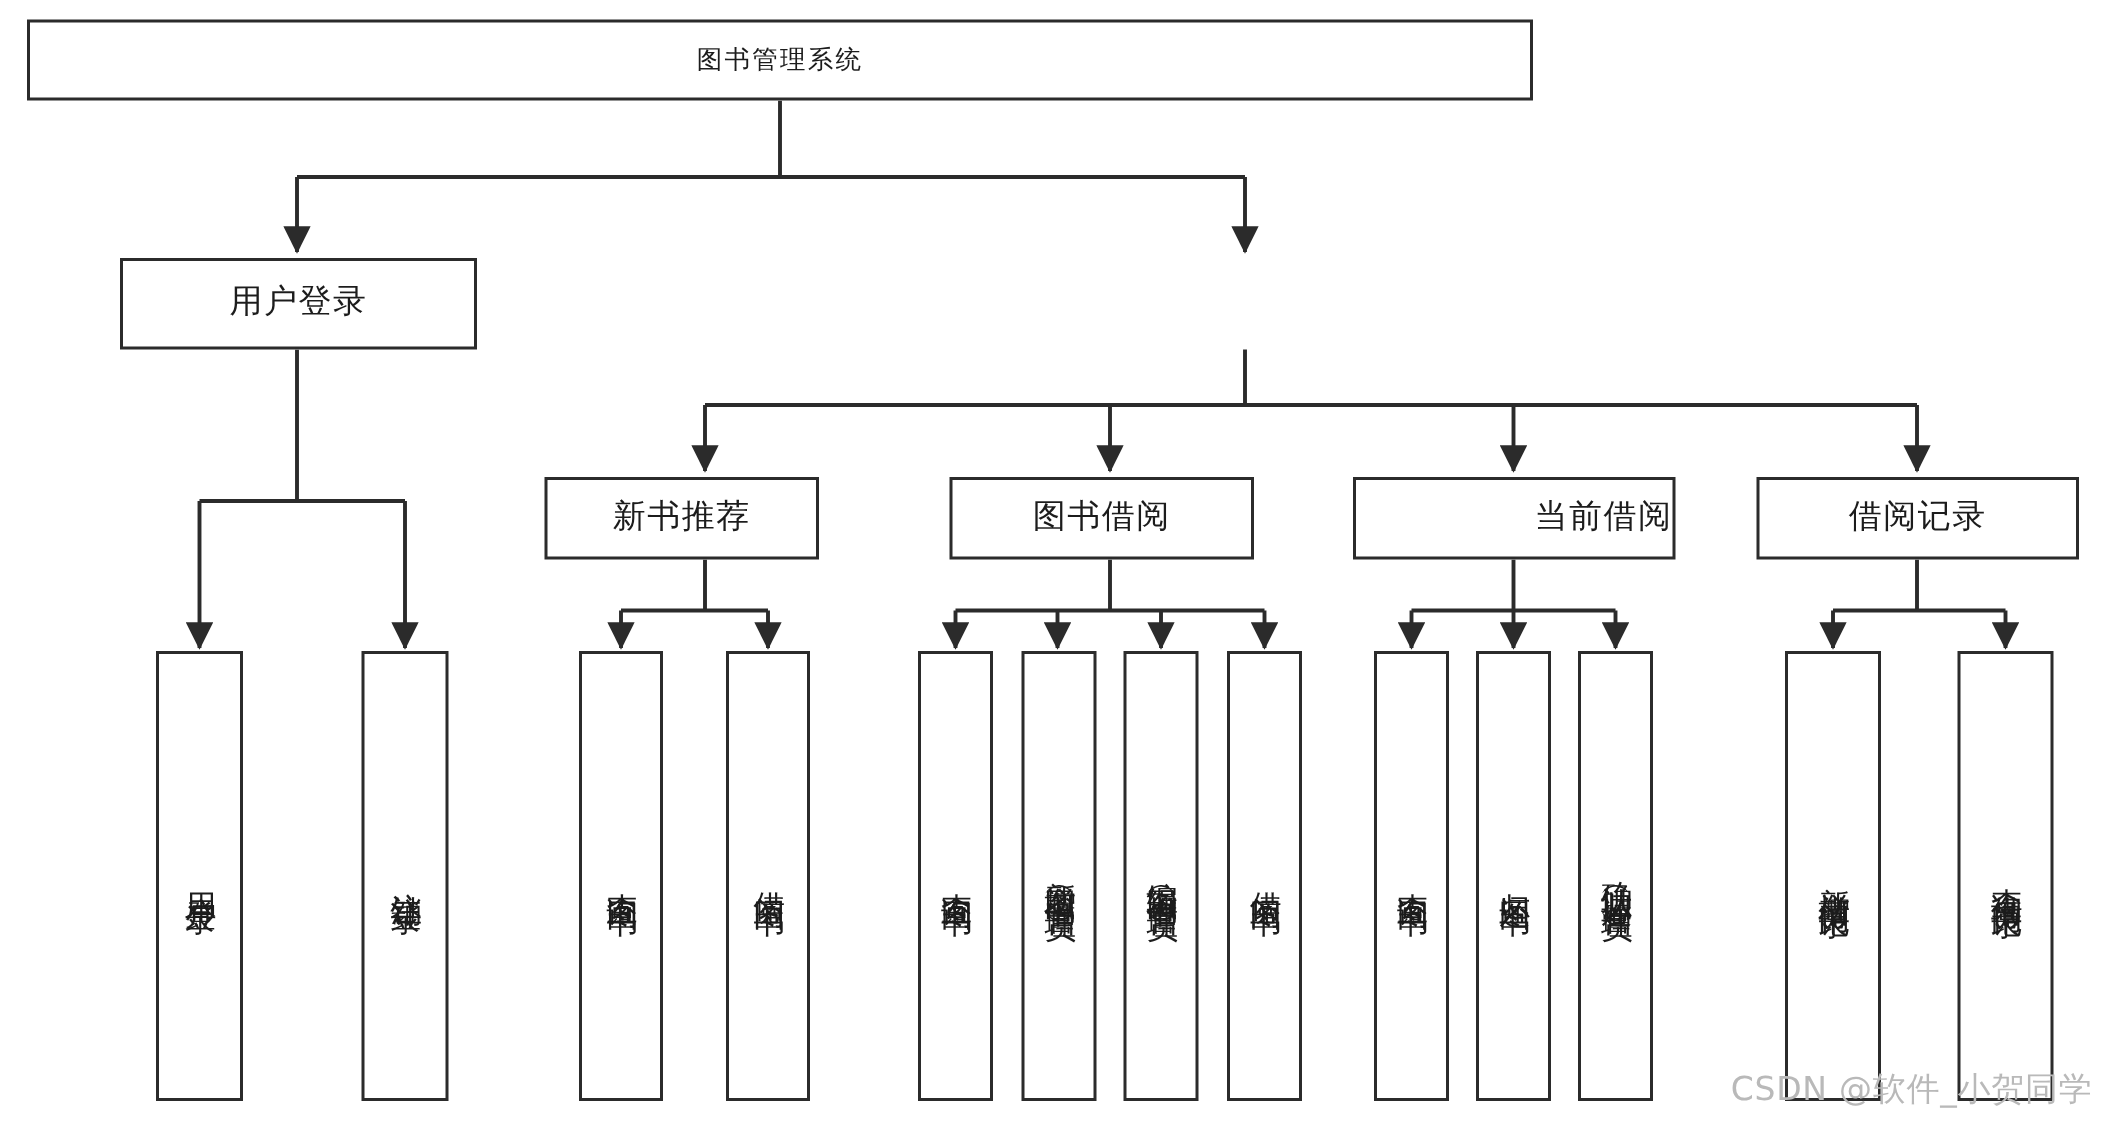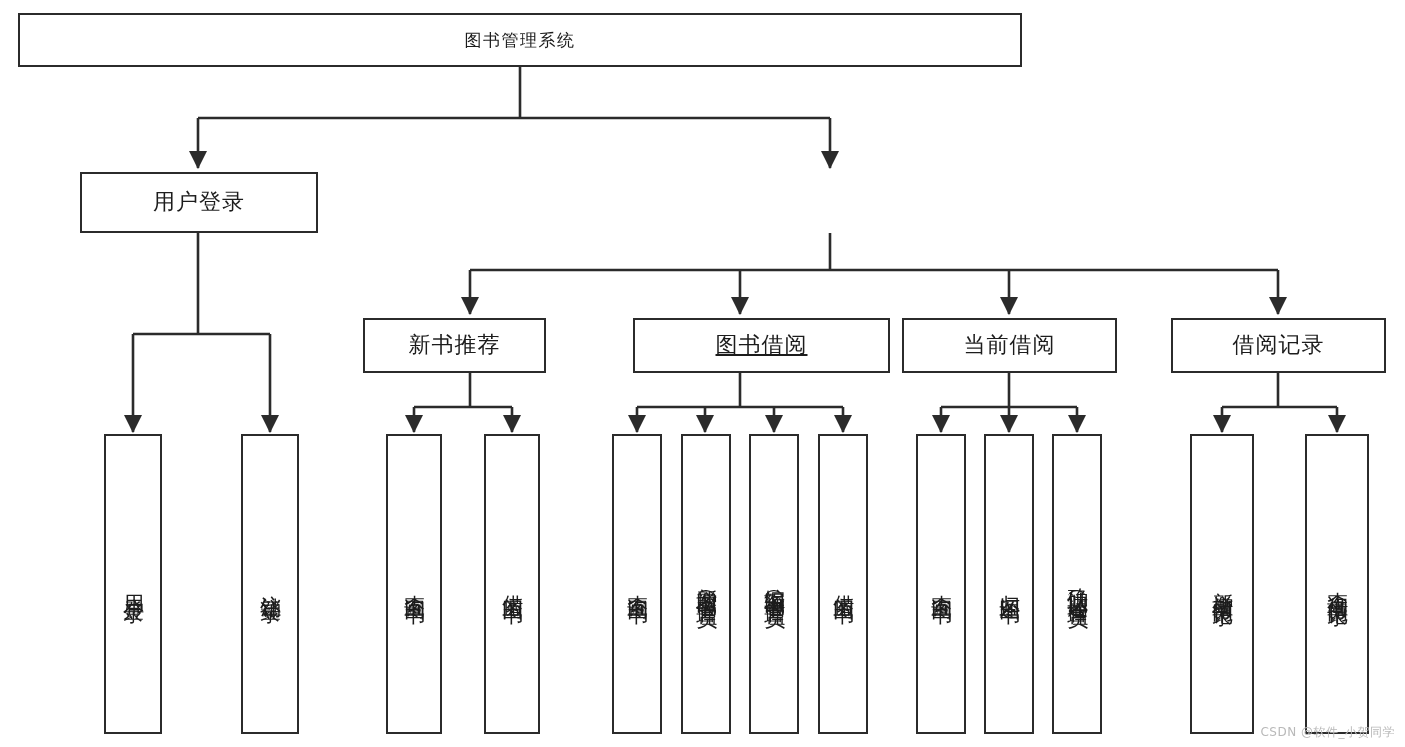--- a/index.html
+++ b/index.html
@@ -61,21 +61,21 @@
     font-size: 21px;
     line-height: 1.12;
     letter-spacing: 3px;
     white-space: normal;
     max-height: 100%;
   }
   #watermark {
     position: absolute;
     right: 10px;
     bottom: 6px;
-    font-size: 12px;
+    font-size: 22px;
     color: #b9b9b9;
     letter-spacing: 0.5px;
     white-space: nowrap;
     font-family: "DejaVu Sans", "Liberation Sans", sans-serif;
   }
 </style>
 </head>
 <body>
 
 <div id="diagram-root">
@@ -136,25 +136,25 @@
 
   <div class="node horizontal" style="left:80px; top:172px; width:238px; height:61px;">
     <span class="node-label">用户登录</span>
   </div>
 
 
   <div class="node horizontal" style="left:363px; top:318px; width:183px; height:55px;">
     <span class="node-label">新书推荐</span>
   </div>
 
-  <div class="node horizontal" style="left:633px; top:318px; width:257px; height:55px;text-decoration:underline;">
+  <div class="node horizontal" style="left:633px; top:318px; width:203px; height:55px;">
     <span class="node-label">图书借阅</span>
   </div>
 
-  <div class="node horizontal" style="left:902px; top:318px; width:215px; height:55px;">
+  <div class="node horizontal" style="left:902px; top:318px; width:215px; height:55px;justify-content:flex-end;">
     <span class="node-label">当前借阅</span>
   </div>
 
   <div class="node horizontal" style="left:1171px; top:318px; width:215px; height:55px;">
     <span class="node-label">借阅记录</span>
   </div>
 
   <div class="node vertical" style="left:104px; top:434px; width:58px; height:300px;">
     <span class="node-label">用户登录</span>
   </div>

